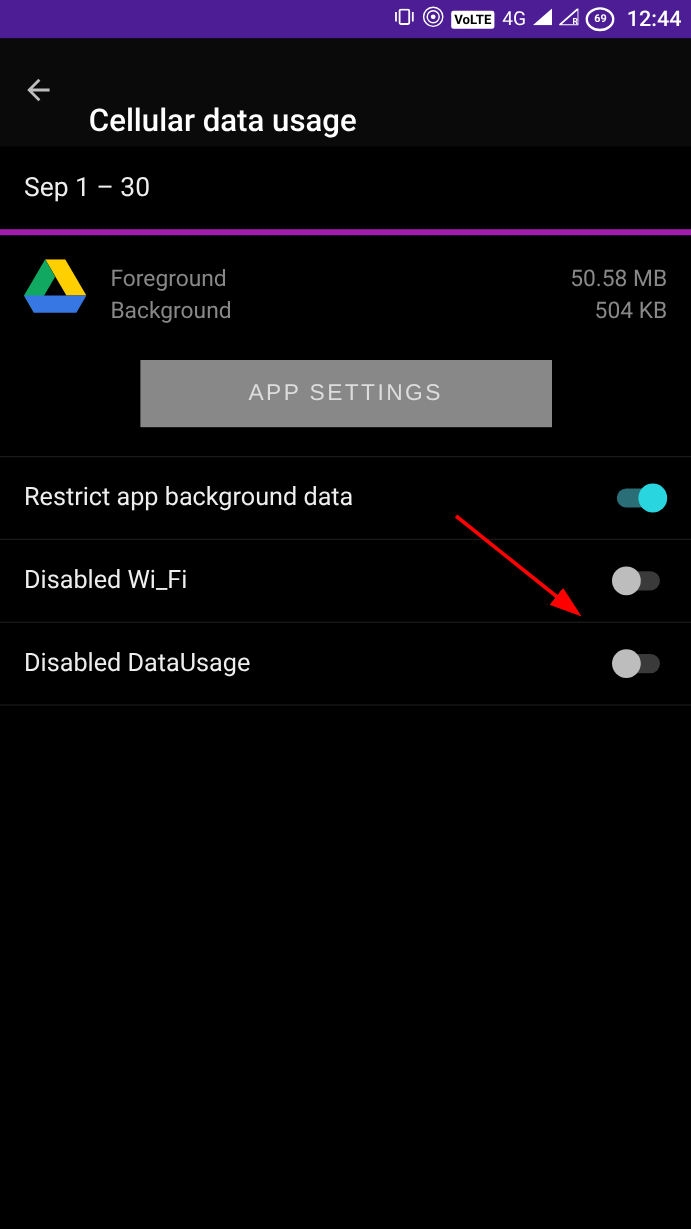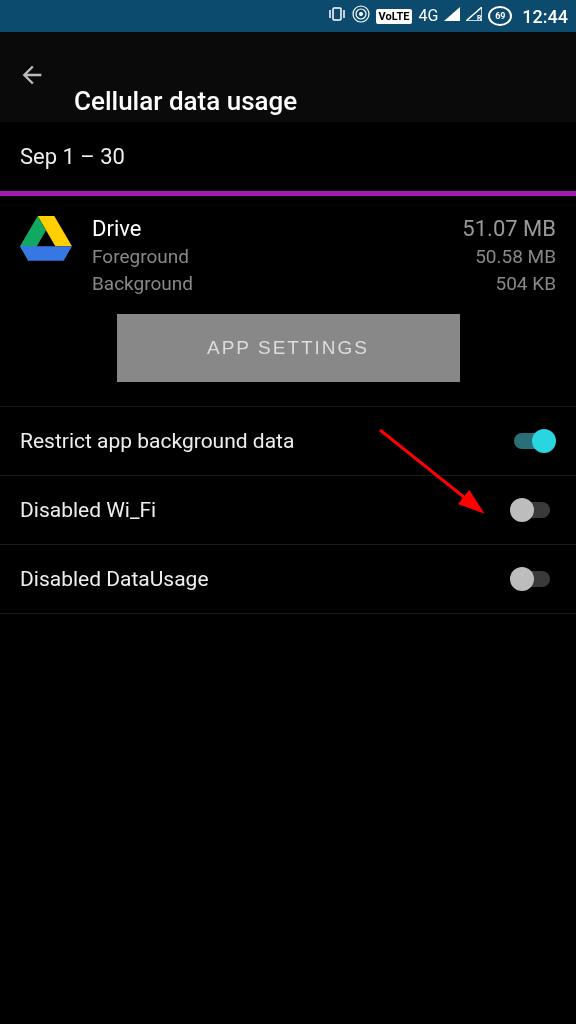--- a/index.html
+++ b/index.html
@@ -11,21 +11,21 @@
       width: 576px;
       height: 1024px;
       background: #000;
       color: #fff;
       font-family: Roboto, Arial, sans-serif;
       overflow: hidden;
       position: relative;
     }
     .status-bar {
       height: 32px;
-      background: #0c4a6e;
+      background: #4c1d95;
       display: flex;
       justify-content: flex-end;
       align-items: center;
       padding: 16px 8px;
       gap: 6px;
       font-size: 15px;
     }
     .status-bar .icon-txt {
       font-size: 11px;
       font-weight: bold;
@@ -98,23 +98,23 @@
     }
     .subrow {
       display: flex;
       justify-content: space-between;
       font-size: 19px;
       color: #888;
       margin-top: 4px;
     }
     .app-settings-button {
       display: block;
-      margin: 9px auto 24px auto;
+      margin: 20px auto 24px auto;
       width: 343px;
-      height: 68px;
+      height: 56px;
       background: #888;
       color: #ddd;
       font-size: 19px;
       letter-spacing: 2px;
       border: none;
       font-weight: 500;
       cursor: pointer;
     }
     .divider {
       border-top: 1px solid #1b1b1b;
@@ -238,24 +238,20 @@
 
 <div class="app-section">
   <span class="drive-icon">
     <svg viewBox="0 0 50 44">
       <polygon points="17,0 33,0 50,29 34,29" fill="#ffcf00"></polygon>
       <polygon points="0,29 17,0 25,14 8,43" fill="#11a861"></polygon>
       <polygon points="8,43 0,29 50,29 42,43" fill="#3777e3"></polygon>
     </svg>
   </span>
   <div class="app-info">
-    <div class="row">
-      <span class="app-name">Drive</span>
-      <span class="app-total">51.07 MB</span>
-    </div>
     <div class="subrow">
       <span>Foreground</span>
       <span>50.58 MB</span>
     </div>
     <div class="subrow">
       <span>Background</span>
       <span>504 KB</span>
     </div>
   </div>
 </div>

